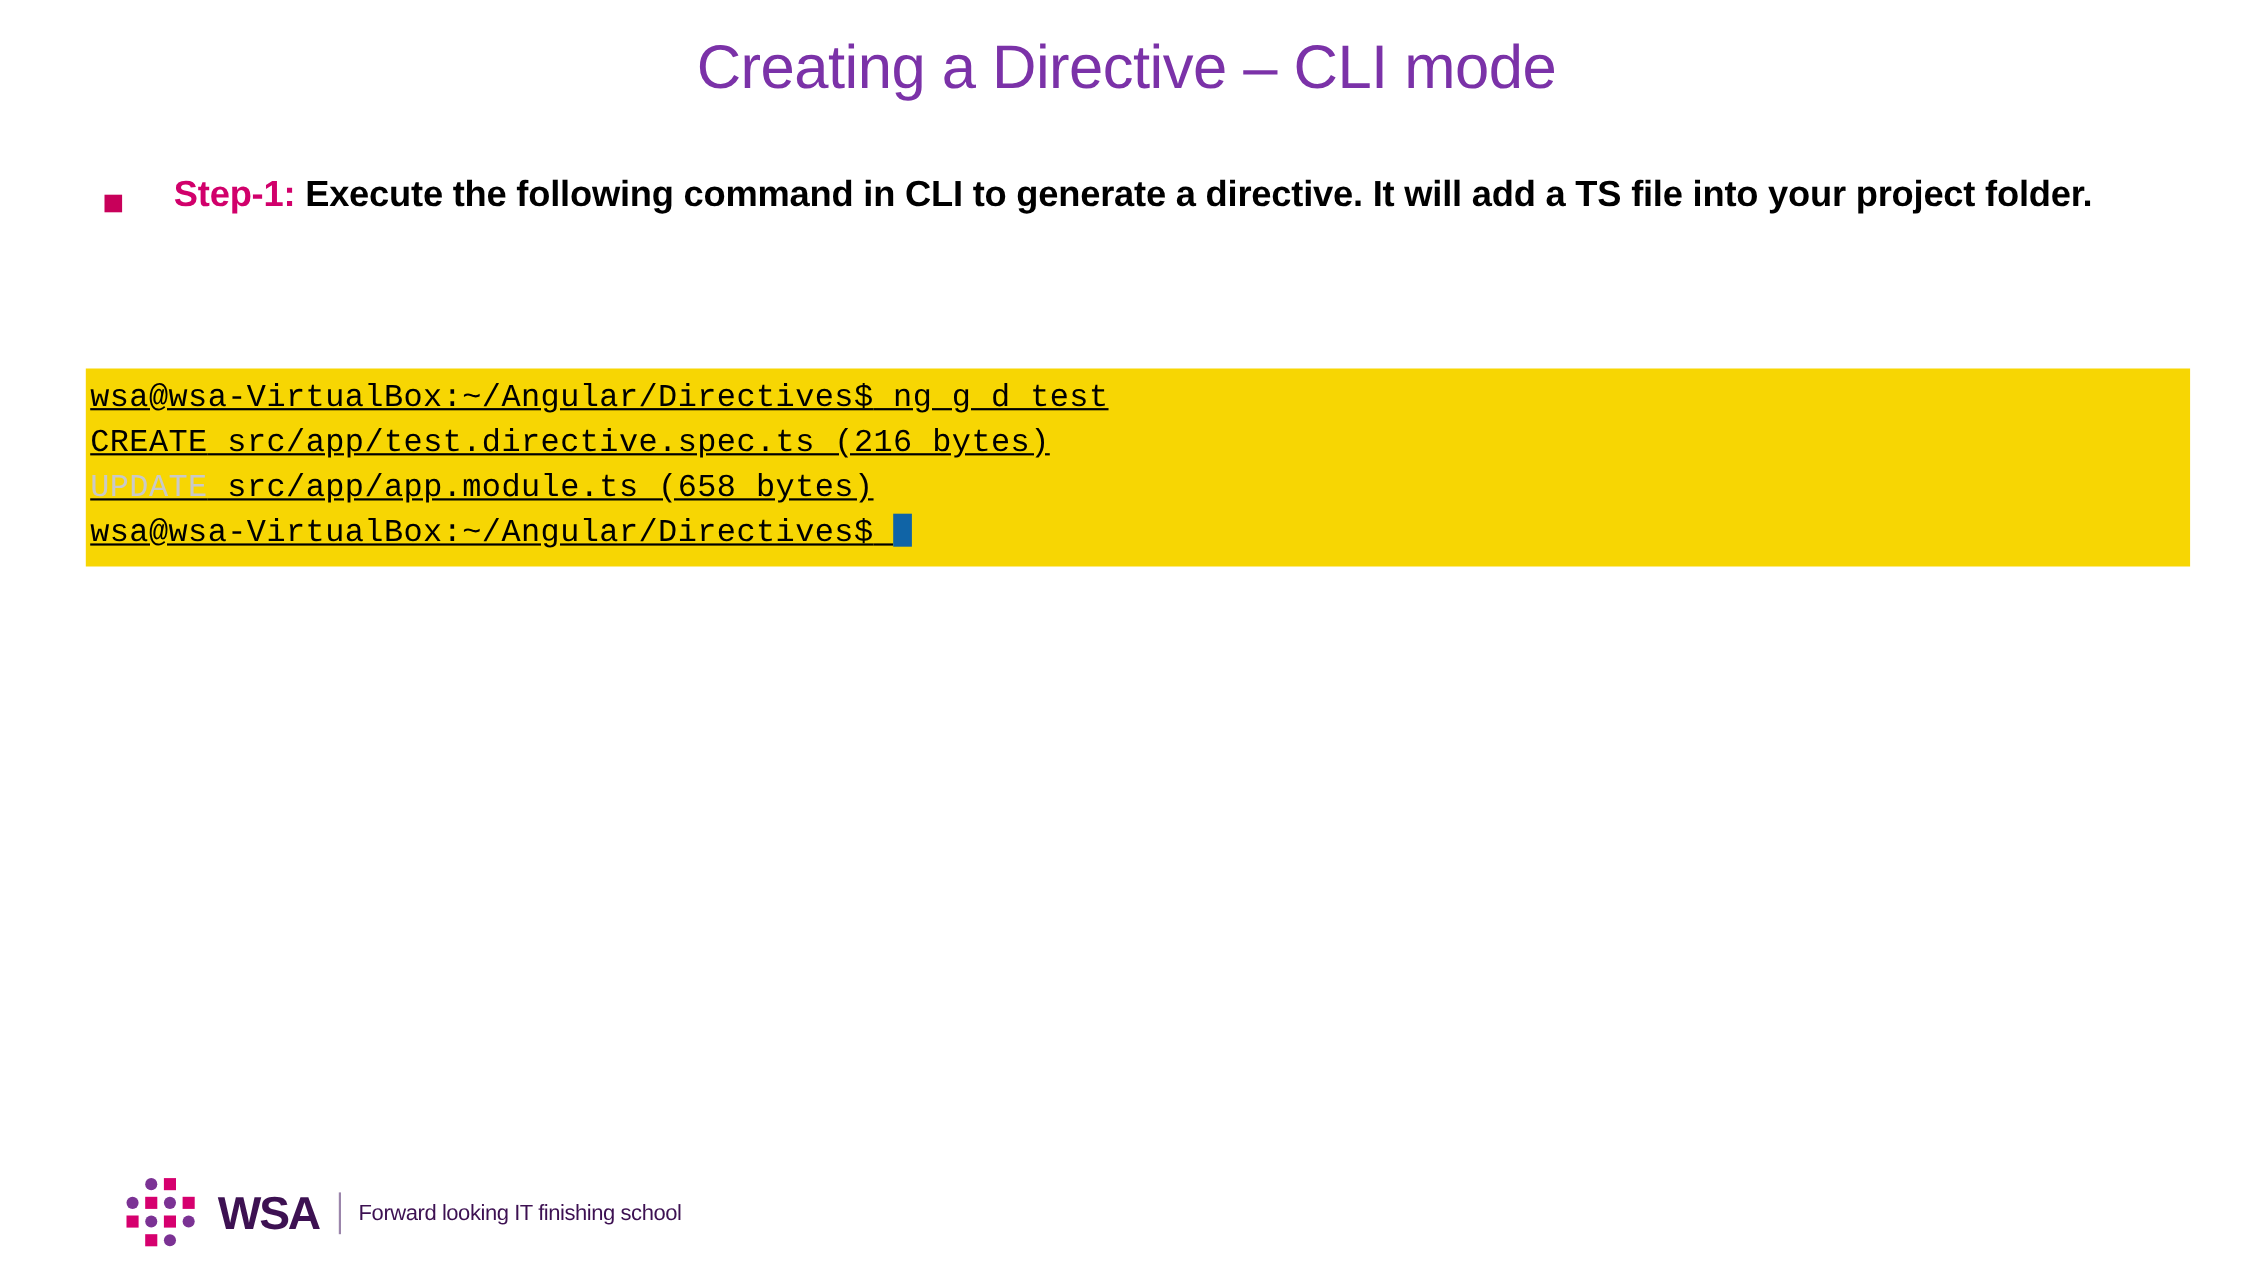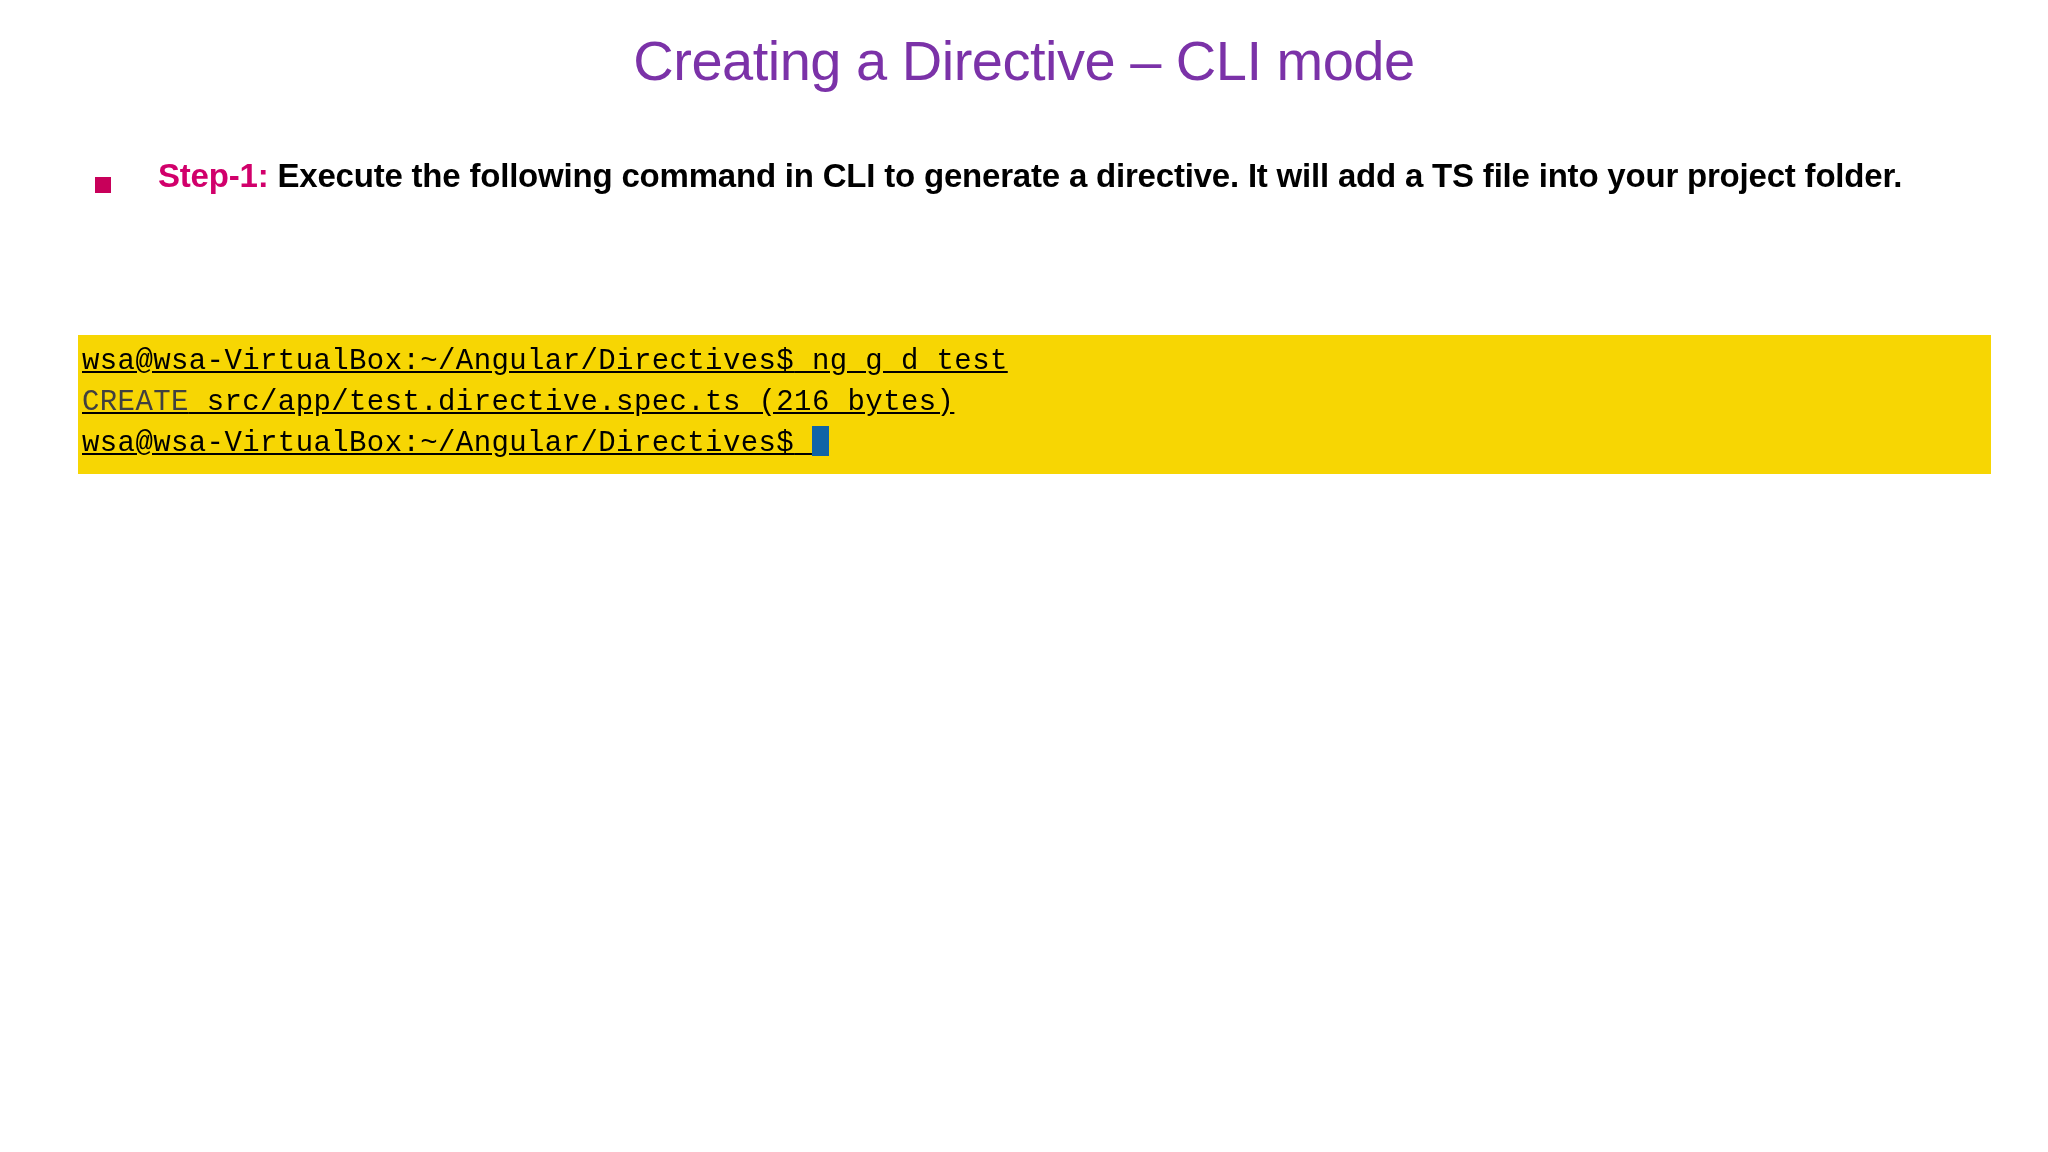--- a/index.html
+++ b/index.html
@@ -67,21 +67,21 @@
   .term-line {
     font-family:"Liberation Mono","DejaVu Sans Mono",monospace;
     font-size:29px;
     line-height:41px;
     color:#000000;
     white-space:pre;
     padding-left:4px;
     letter-spacing:0.4px;
     text-decoration:underline;
   }
-  .tok-create { color:#404040;margin-top:10px; }
+  .tok-create { color:#000000;margin-top:10px; }
   .tok-update { color:#C9C9C9; }
   .cursor {
     display:inline-block;
     width:17px; height:30px;
     background:#1064A6;
     vertical-align:-5px;
   }
 
   
   .footer-logo {
@@ -153,19 +153,43 @@
       <span class="step-label">Step-1:</span><span> Execute the following command in CLI to generate a directive. It will add a TS file into your project folder.</span>
     </div>
   </div>
 
   <div class="terminal">
     <div class="term-line"><span>wsa@wsa-VirtualBox:~/Angular/Directives$</span><span> ng g d test</span></div>
 
     <div class="term-line"><span class="tok-create">CREATE</span><span> src/app/test.directive.spec.ts (216 bytes)</span></div>
 
 
+    <div class="term-line"><span class="tok-update">UPDATE</span><span> src/app/app.module.ts (658 bytes)</span></div>
 
     <div class="term-line"><span>wsa@wsa-VirtualBox:~/Angular/Directives$</span><span> </span><span class="cursor"></span></div>
   </div>
 
+  <div class="footer-logo">
+    <div class="logo-grid">
+
+      <i class="ci pu" style="left:26px; top:0px;"></i>
+      <i class="sq mg" style="left:43px; top:0px;"></i>
+
+      <i class="ci pu" style="left:9px;  top:17px;"></i>
+      <i class="sq mg" style="left:26px; top:17px;"></i>
+      <i class="ci pu" style="left:43px; top:17px;"></i>
+      <i class="sq mg" style="left:60px; top:17px;"></i>
+
+      <i class="sq mg" style="left:9px;  top:34px;"></i>
+      <i class="ci pu" style="left:26px; top:34px;"></i>
+      <i class="sq mg" style="left:43px; top:34px;"></i>
+      <i class="ci pu" style="left:60px; top:34px;"></i>
+
+      <i class="sq mg" style="left:26px; top:51px;"></i>
+      <i class="ci pu" style="left:43px; top:51px;"></i>
+    </div>
+    <div class="logo-wsa">WSA</div>
+    <div class="logo-divider"></div>
+    <div class="logo-tag">Forward looking IT finishing school</div>
+  </div>
 
 
 </div>
 
 </body></html>

